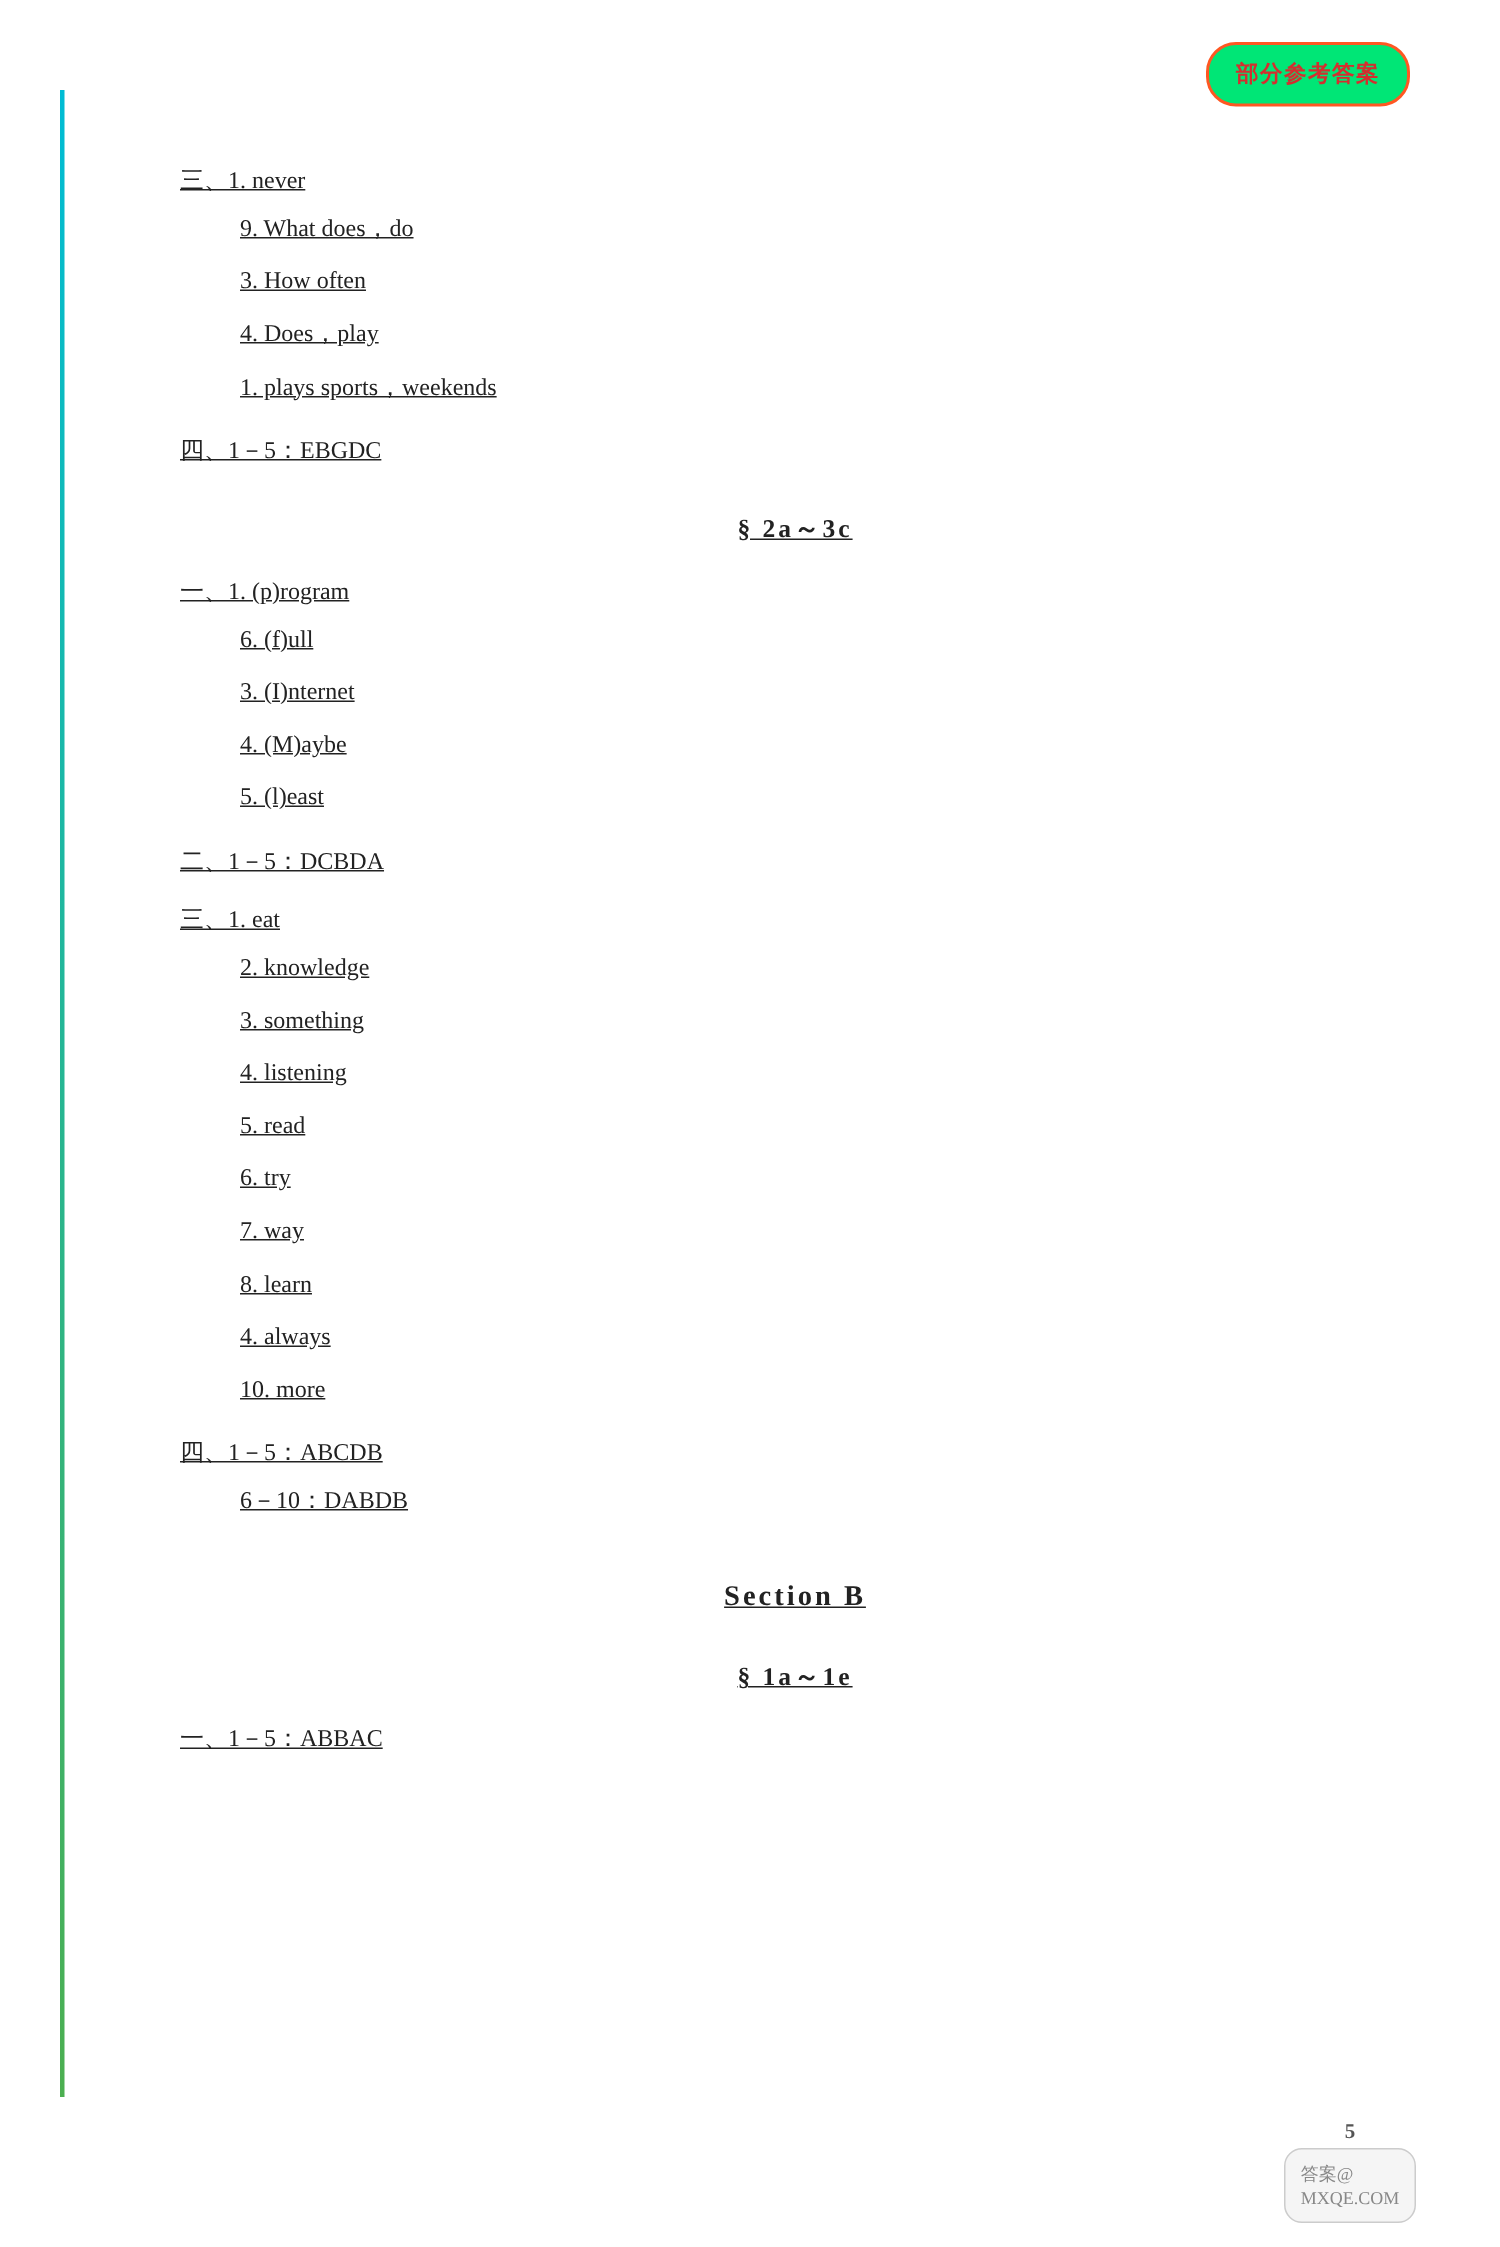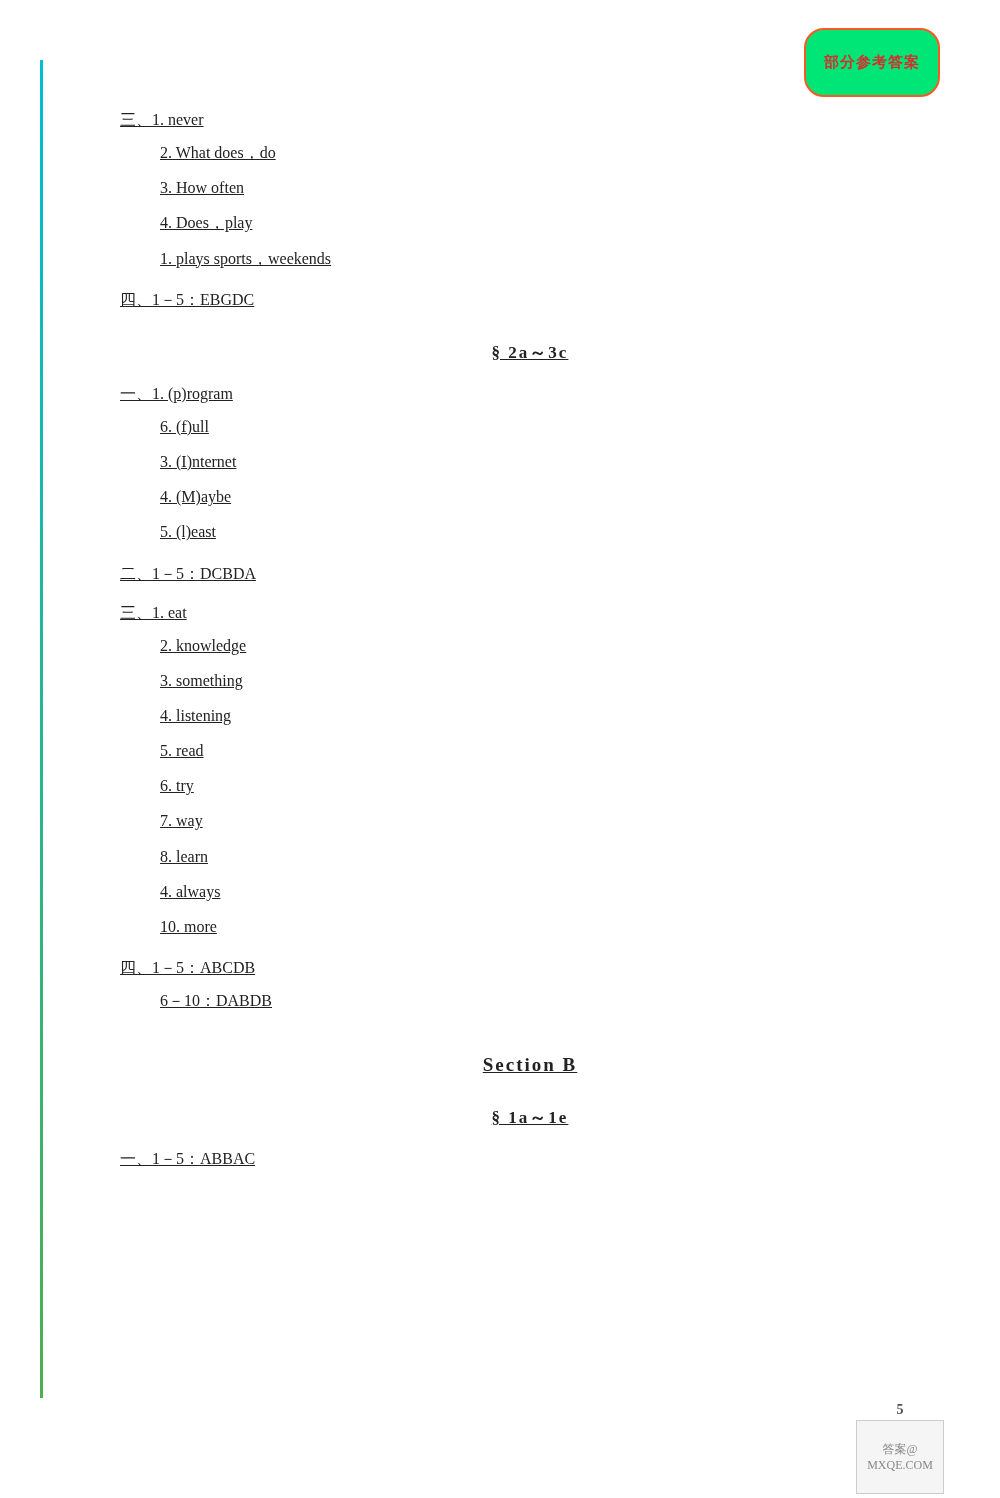--- a/index.html
+++ b/index.html
@@ -30,21 +30,21 @@
       width: 3px;
       background: linear-gradient(to bottom, #00bcd4, #4caf50);
     }
     .top-badge {
       position: absolute;
       top: 28px;
       right: 60px;
       background: #00e676;
       border: 2px solid #ff5722;
       border-radius: 20px;
-      padding: 23px 18px;
+      padding: 10px 18px;
       font-size: 15px;
       color: #d32f2f;
       font-weight: bold;
       letter-spacing: 1px;
     }
     .section-content {
       margin-left: 60px;
       margin-top: 80px;
       text-decoration: underline;
     }
@@ -80,40 +80,39 @@
     }
     .logo-number {
       font-size: 14px;
       font-weight: bold;
       color: #555;
       margin-bottom: 2px;
     }
     .logo-box {
       background: #f5f5f5;
       border: 1px solid #ccc;
-      border-radius: 0;
-      padding: 20px 10px;
+      border-radius: 12px;
+      padding: 8px 10px;
       font-size: 12px;
       color: #888;
-      text-align: center;
     }
   </style>
 </head>
 <body>
 
 <div class="page-container">
 
   <div class="top-badge">部分参考答案</div>
 
   <div class="left-border"></div>
 
   <div class="section-content">
 
     <div class="group-title">三、1. never</div>
-    <div class="answer-item">2. What does，do</div>
+    <div class="answer-item">9. What does，do</div>
     <div class="answer-item">3. How often</div>
     <div class="answer-item">4. Does，play</div>
     <div class="answer-item">1. plays sports，weekends</div>
 
     <div class="group-title">四、1－5：EBGDC</div>
 
     <div class="section-header">§ 2a～3c</div>
 
     <div class="group-title">一、1. (p)rogram</div>
     <div class="answer-item">6. (f)ull</div>

